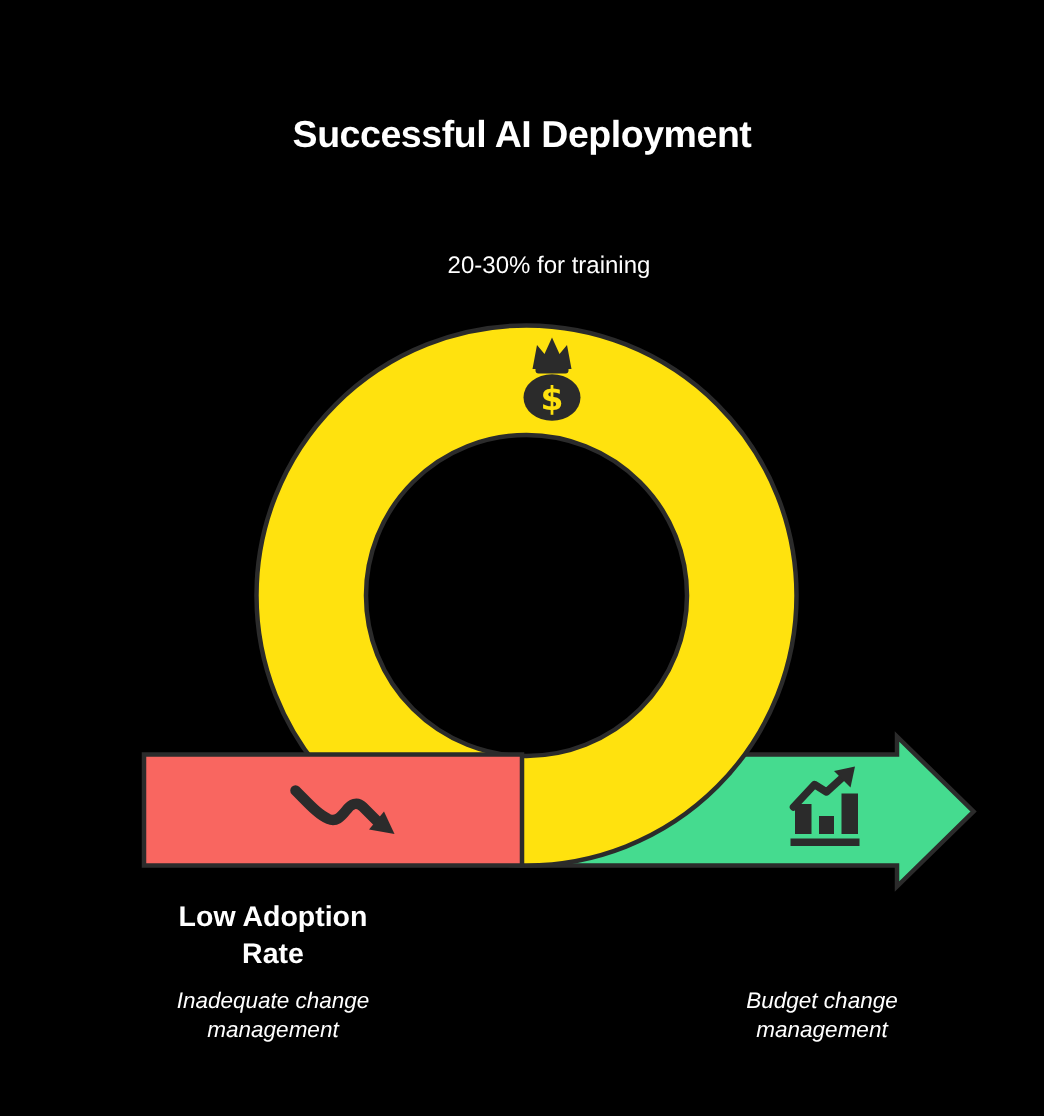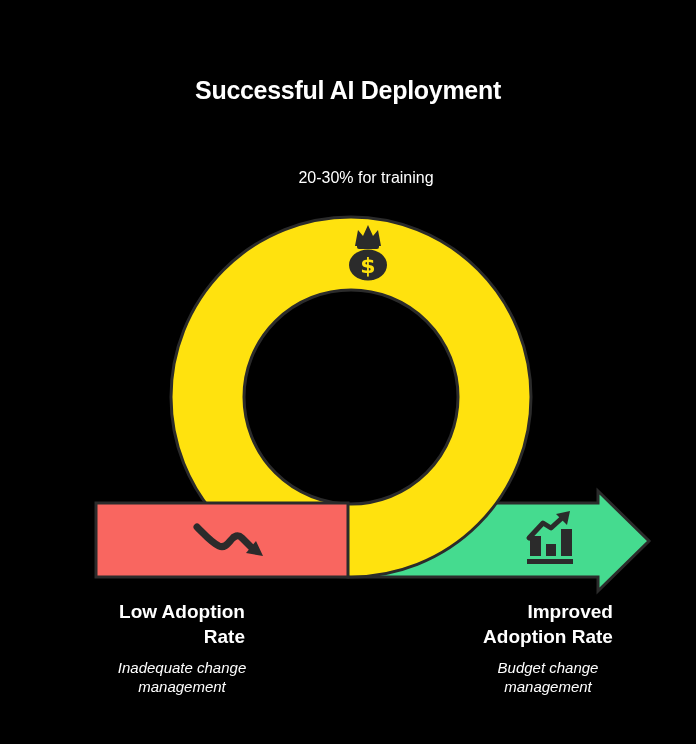--- a/index.html
+++ b/index.html
@@ -46,21 +46,21 @@
   .budget-sub {
     top: 168px; left: 366px;
     font-size: 16px; line-height: 20px; font-weight: 400;
   }
   .center-label {
     top: 371px; left: 350px;
     font-size: 20px; line-height: 25px; font-weight: 700;
   }
   .outcome-heading {
     top: 599px;
-    font-size: 19px; line-height: 25px; font-weight: 700; text-align: right;
+    font-size: 19px; line-height: 25px; font-weight: 700;
   }
   .outcome-sub {
     top: 658px;
     font-size: 15px; line-height: 19px; font-weight: 400; font-style: italic;
   }
   .pos-left  { left: 182px; }
   .pos-right { left: 548px; }
 
   .bag-dollar {
     font-family: "DejaVu Sans", sans-serif;
@@ -109,18 +109,16 @@
   <div class="txt title">Successful AI Deployment</div>
 
   <div class="txt budget-sub">20-30% for training</div>
 
 
   <div class="txt outcome-heading pos-left">Low Adoption
 Rate</div>
   <div class="txt outcome-sub pos-left">Inadequate change
 management</div>
 
-  <div class="txt outcome-heading pos-right">Improved
-Adoption Rate</div>
   <div class="txt outcome-sub pos-right">Budget change
 management</div>
 
 </div>
 
 </body></html>

